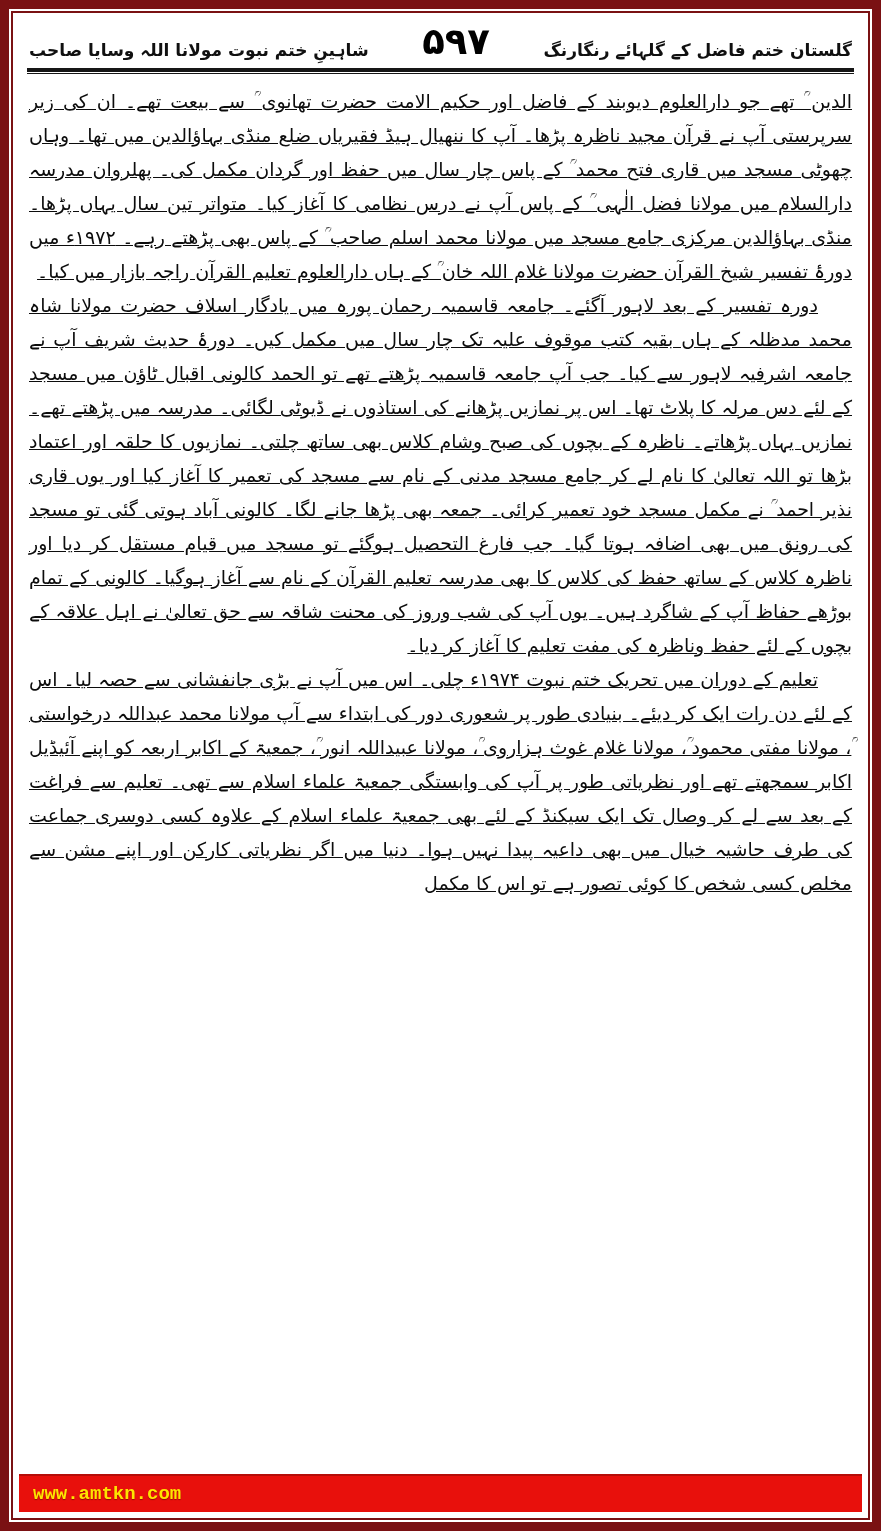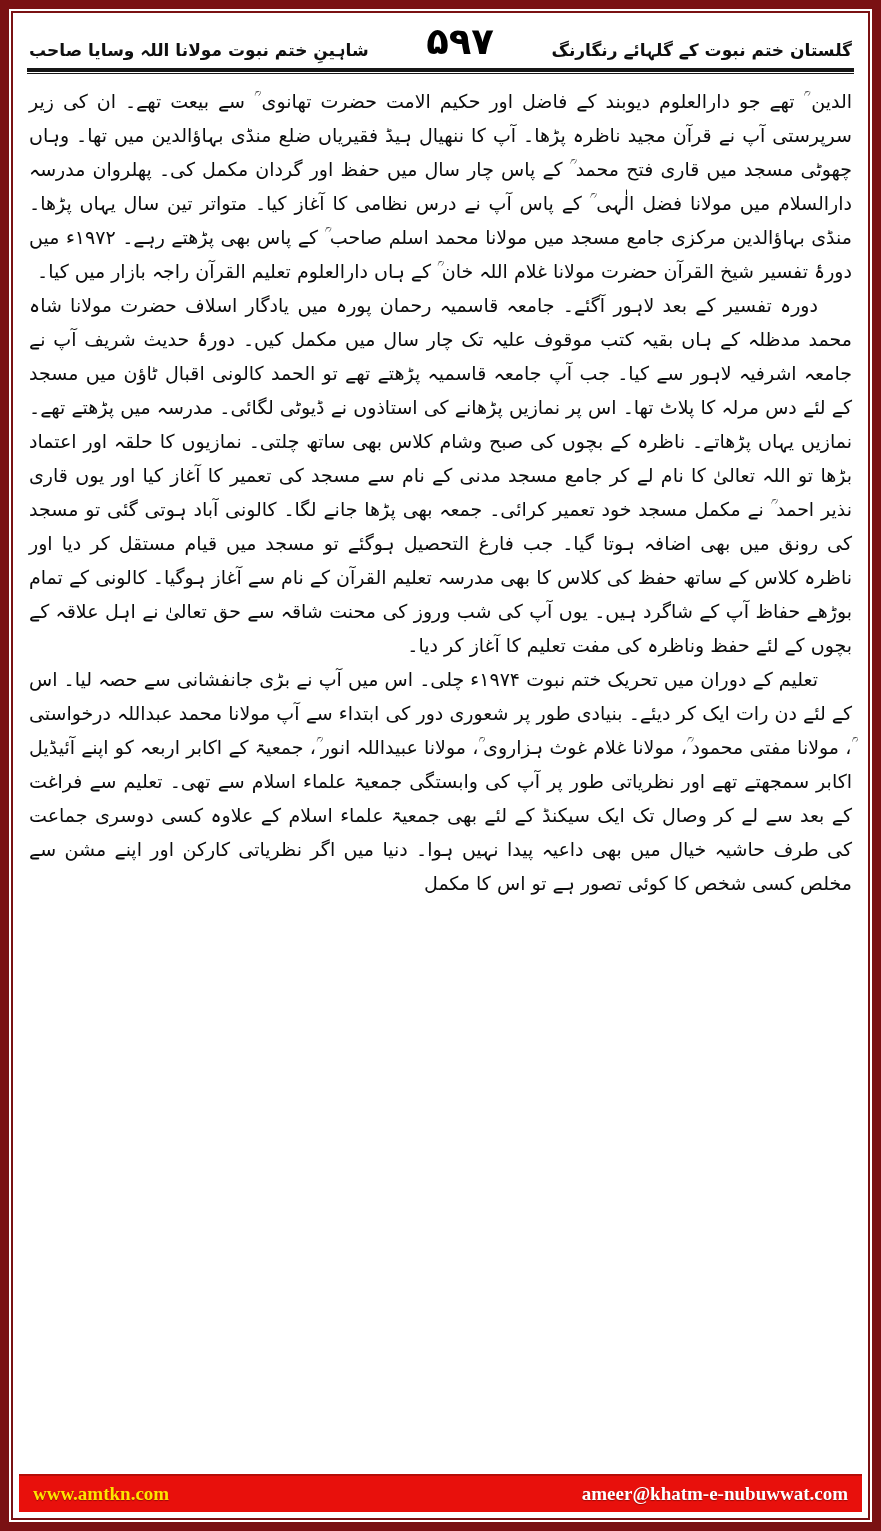--- a/index.html
+++ b/index.html
@@ -62,62 +62,61 @@
     direction: rtl;
     text-align: justify;
     font-family: "DejaVu Sans", sans-serif;
     font-size: 19px;
     line-height: 34px;
     color: #0c0c0c;
     padding: 0 6px;
     height: 1365px;
     overflow: hidden;
   }
-  .body-text p { text-align: justify; }
+  .body-text p { text-align: justify; text-decoration: underline; }
   .body-text p.indent { text-indent: 34px; }
 
   .footer-bar {
     position: absolute;
     left: 10px;
     right: 10px;
     bottom: 10px;
     height: 38px;
     background: #e8100c;
     border-top: 2px solid #b50d09;
     display: flex;
     align-items: center;
     justify-content: space-between;
     direction: ltr;
     padding: 0 14px;
-    font-family: Liberation Serif, serif;
+    font-family: Liberation Mono, monospace;
     font-weight: bold;
     font-size: 19px;
   }
   .footer-yellow { color: #ffe400; text-shadow: 0 1px 1px rgba(0,0,0,0.35); }
   .footer-white  { color: #ffffff; text-shadow: 0 1px 1px rgba(0,0,0,0.35); }
 </style>
 </head>
 <body>
 
 <div class="frame">
   <div class="sheet">
 
     <div class="page-header">
       <div class="header-title">شاہینِ ختم نبوت مولانا اللہ وسایا صاحب</div>
       <div class="page-number">۵۹۷</div>
-      <div class="header-title">گلستان ختم نبوت کے گلہائے رنگارنگ</div>
+      <div class="header-title">گلستان ختم فاضل کے گلہائے رنگارنگ</div>
     </div>
 
     <div class="header-rule"></div>
 
     <div class="body-text">
       <p>الدین ؒ تھے جو دارالعلوم دیوبند کے فاضل اور حکیم الامت حضرت تھانوی ؒ سے بیعت تھے۔ ان کی زیر سرپرستی آپ نے قرآن مجید ناظرہ پڑھا۔ آپ کا ننھیال ہیڈ فقیریاں ضلع منڈی بہاؤالدین میں تھا۔ وہاں چھوٹی مسجد میں قاری فتح محمد ؒ کے پاس چار سال میں حفظ اور گردان مکمل کی۔ پھلروان مدرسہ دارالسلام میں مولانا فضل الٰہی ؒ کے پاس آپ نے درس نظامی کا آغاز کیا۔ متواتر تین سال یہاں پڑھا۔ منڈی بہاؤالدین مرکزی جامع مسجد میں مولانا محمد اسلم صاحب ؒ کے پاس بھی پڑھتے رہے۔ ۱۹۷۲ء میں دورۂ تفسیر شیخ القرآن حضرت مولانا غلام اللہ خان ؒ کے ہاں دارالعلوم تعلیم القرآن راجہ بازار میں کیا۔</p>
       <p class="indent">دورہ تفسیر کے بعد لاہور آگئے۔ جامعہ قاسمیہ رحمان پورہ میں یادگار اسلاف حضرت مولانا شاہ محمد مدظلہ کے ہاں بقیہ کتب موقوف علیہ تک چار سال میں مکمل کیں۔ دورۂ حدیث شریف آپ نے جامعہ اشرفیہ لاہور سے کیا۔ جب آپ جامعہ قاسمیہ پڑھتے تھے تو الحمد کالونی اقبال ٹاؤن میں مسجد کے لئے دس مرلہ کا پلاٹ تھا۔ اس پر نمازیں پڑھانے کی استاذوں نے ڈیوٹی لگائی۔ مدرسہ میں پڑھتے تھے۔ نمازیں یہاں پڑھاتے۔ ناظرہ کے بچوں کی صبح وشام کلاس بھی ساتھ چلتی۔ نمازیوں کا حلقہ اور اعتماد بڑھا تو اللہ تعالیٰ کا نام لے کر جامع مسجد مدنی کے نام سے مسجد کی تعمیر کا آغاز کیا اور یوں قاری نذیر احمد ؒ نے مکمل مسجد خود تعمیر کرائی۔ جمعہ بھی پڑھا جانے لگا۔ کالونی آباد ہوتی گئی تو مسجد کی رونق میں بھی اضافہ ہوتا گیا۔ جب فارغ التحصیل ہوگئے تو مسجد میں قیام مستقل کر دیا اور ناظرہ کلاس کے ساتھ حفظ کی کلاس کا بھی مدرسہ تعلیم القرآن کے نام سے آغاز ہوگیا۔ کالونی کے تمام بوڑھے حفاظ آپ کے شاگرد ہیں۔ یوں آپ کی شب وروز کی محنت شاقہ سے حق تعالیٰ نے اہل علاقہ کے بچوں کے لئے حفظ وناظرہ کی مفت تعلیم کا آغاز کر دیا۔</p>
       <p class="indent">تعلیم کے دوران میں تحریک ختم نبوت ۱۹۷۴ء چلی۔ اس میں آپ نے بڑی جانفشانی سے حصہ لیا۔ اس کے لئے دن رات ایک کر دیئے۔ بنیادی طور پر شعوری دور کی ابتداء سے آپ مولانا محمد عبداللہ درخواستی ؒ، مولانا مفتی محمود ؒ، مولانا غلام غوث ہزاروی ؒ، مولانا عبیداللہ انور ؒ، جمعیۃ کے اکابر اربعہ کو اپنے آئیڈیل اکابر سمجھتے تھے اور نظریاتی طور پر آپ کی وابستگی جمعیۃ علماء اسلام سے تھی۔ تعلیم سے فراغت کے بعد سے لے کر وصال تک ایک سیکنڈ کے لئے بھی جمعیۃ علماء اسلام کے علاوہ کسی دوسری جماعت کی طرف حاشیہ خیال میں بھی داعیہ پیدا نہیں ہوا۔ دنیا میں اگر نظریاتی کارکن اور اپنے مشن سے مخلص کسی شخص کا کوئی تصور ہے تو اس کا مکمل</p>
     </div>
 
     <div class="footer-bar">
       <span class="footer-yellow">www.amtkn.com</span>
-      <span class="footer-white">ameer@khatm-e-nubuwwat.com</span>
     </div>
 
   </div>
 </div>
 
 </body></html>

